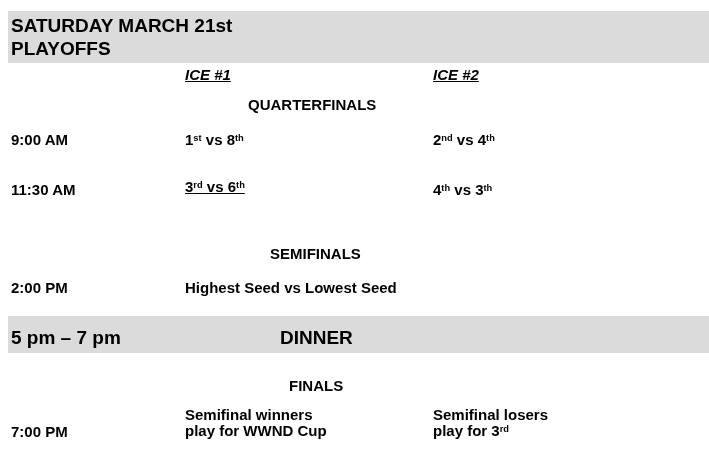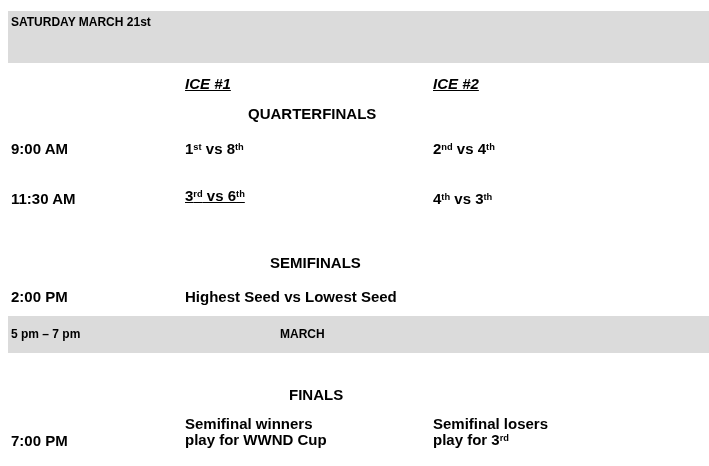--- a/index.html
+++ b/index.html
@@ -19,42 +19,43 @@
     right: 0;
     background: #dbdbdb;
   }
   #band-top { top: 11px; height: 52px; }
   #band-dinner { top: 316px; height: 37px; }
   .t {
     position: absolute;
     white-space: nowrap;
     line-height: 1;
   }
-  .fs16 { font-size: 12px; }
-  .fs15 { font-size: 15px; margin-top: 9px; }
+  .fs16 { font-size: 19px; }
+  .fs15 { font-size: 15px; }
   .ice-head {
     font-style: italic;
     text-decoration: underline;
   }
   .two-line { line-height: 16px; }
   sup {
     font-size: 62%;
     vertical-align: baseline;
     position: relative;
     top: -0.45em;
     line-height: 0;
   }
 </style>
 </head>
 <body>
 
 <div class="page">
 
   <div class="band" id="band-top"></div>
   <div class="t fs16" style="left:11px; top:16px;">SATURDAY MARCH 21st</div>
+  <div class="t fs16" style="left:11px; top:39px;">PLAYOFFS</div>
 
   <div class="t fs15 ice-head" style="left:185px; top:67px;">ICE #1</div>
   <div class="t fs15 ice-head" style="left:433px; top:67px;">ICE #2</div>
 
   <div class="t fs15" style="left:248px; top:97px;">QUARTERFINALS</div>
 
   <div class="t fs15" style="left:11px; top:132px;">9:00 AM</div>
   <div class="t fs15" style="left:185px; top:132px;"><span>1</span><sup>st</sup><span> vs 8</span><sup>th</sup></div>
   <div class="t fs15" style="left:433px; top:132px;"><span>2</span><sup>nd</sup><span> vs 4</span><sup>th</sup></div>
 
@@ -62,21 +63,21 @@
   <div class="t fs15" style="left:185px; top:179px;text-decoration:underline;"><span>3</span><sup>rd</sup><span> vs 6</span><sup>th</sup></div>
   <div class="t fs15" style="left:433px; top:182px;"><span>4</span><sup>th</sup><span> vs 3</span><sup>th</sup></div>
 
   <div class="t fs15" style="left:270px; top:246px;">SEMIFINALS</div>
 
   <div class="t fs15" style="left:11px; top:280px;">2:00 PM</div>
   <div class="t fs15" style="left:185px; top:280px;"><span>Highest Seed vs Lowest Seed</span></div>
 
   <div class="band" id="band-dinner"></div>
   <div class="t fs16" style="left:11px; top:328px;">5 pm – 7 pm</div>
-  <div class="t fs16" style="left:280px; top:328px;">MARCH</div>
+  <div class="t fs16" style="left:280px; top:328px;">DINNER</div>
 
   <div class="t fs15" style="left:289px; top:378px;">FINALS</div>
 
   <div class="t fs15" style="left:11px; top:424px;">7:00 PM</div>
   <div class="t fs15 two-line" style="left:185px; top:407px;"><span>Semifinal winners</span><br><span>play for WWND Cup</span></div>
   <div class="t fs15 two-line" style="left:433px; top:407px;"><span>Semifinal losers</span><br><span>play for 3</span><sup>rd</sup></div>
 
 </div>
 
 </body></html>

